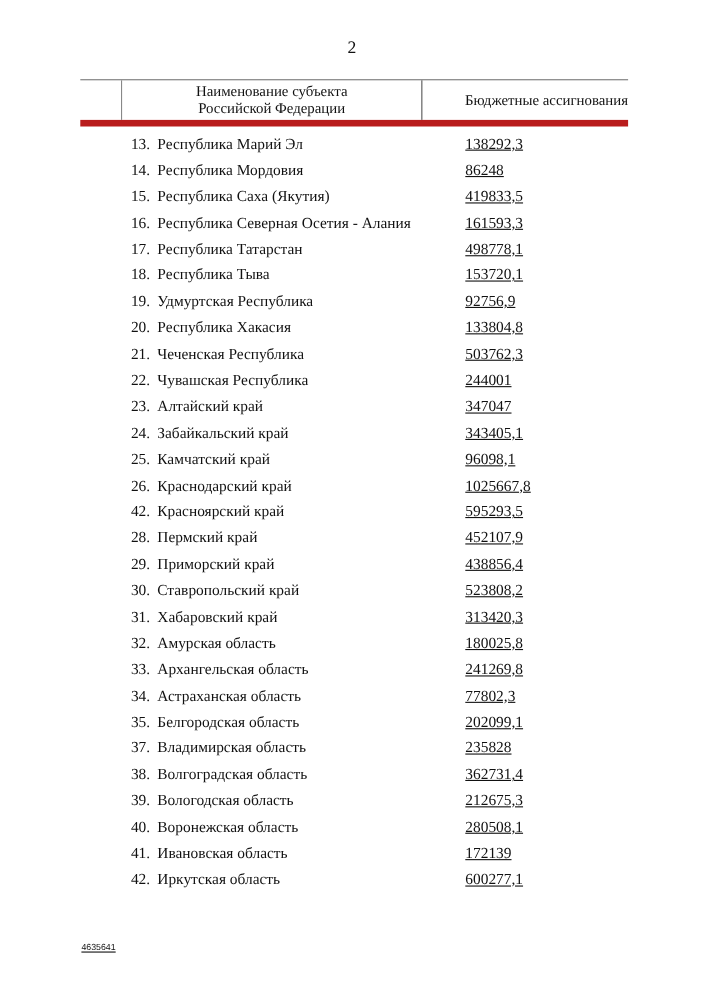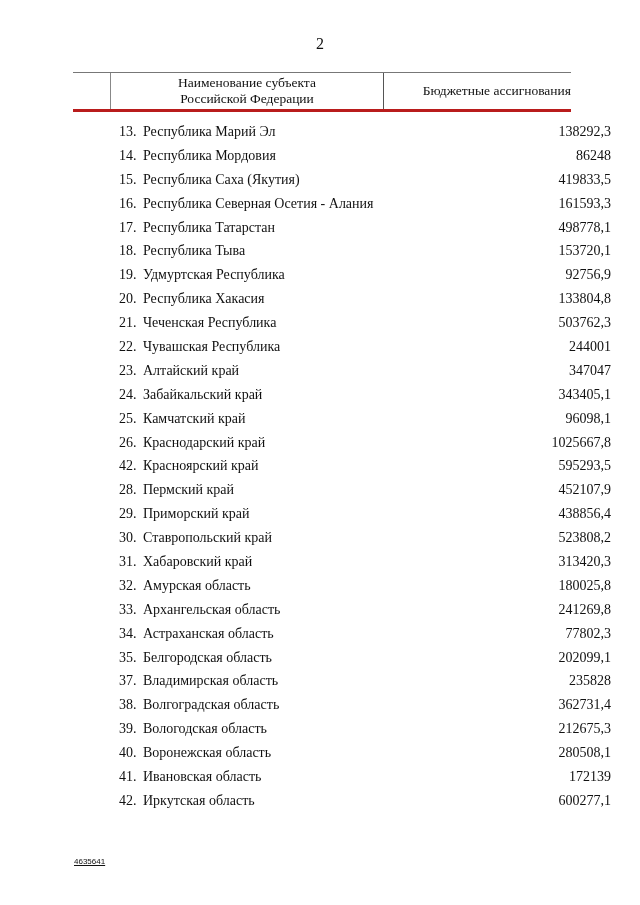--- a/index.html
+++ b/index.html
@@ -7,37 +7,37 @@
     width: 640px; height: 905px; position: relative; overflow: hidden;
     font-family: "Liberation Serif", "DejaVu Serif", serif;
     color: #111111;
   }
   .page-number {
     position: absolute; top: 35px; left: 0; width: 640px;
     text-align: center; font-size: 16px;
   }
   .header {
     position: absolute; top: 72px; left: 73px; width: 498px; height: 36px;
-    border-top: 1px solid #777; border-bottom: 3px solid #b91c1c;
+    border-top: 1px solid #777; border-bottom: 6px solid #b91c1c;
   }
   .header .vline1 { position: absolute; left: 37px; top: 0; width: 1px; height: 36px; background: #888; }
   .header .vline2 { position: absolute; left: 310px; top: 0; width: 1px; height: 36px; background: #555; }
   .header .col-name {
     position: absolute; left: 38px; top: 2px; width: 272px;
     text-align: center; font-size: 13.5px; line-height: 16px;
   }
   .header .col-budget {
     position: absolute; left: 311px; top: 10px; width: 187px;
     text-align: right; font-size: 13.5px; line-height: 16px;
   }
   .rows { position: absolute; top: 122px; left: 0; width: 640px; padding-left: 40px; }
   .row { position: relative; height: 23.9px; font-size: 14px; line-height: 20px; }
   .row .num { position: absolute; left: 79px; width: 30px; }
   .row .name { position: absolute; left: 103px; width: 280px; white-space: nowrap; }
-  .row .value { position: absolute; left: 383px; width: 188px; text-align: right; }
+  .row .value { position: absolute; left: 383px; width: 188px; text-align: left; text-decoration: underline; }
   .doc-id {
     position: absolute; top: 857px; left: 74px; font-size: 8px;
     font-family: "Liberation Sans", sans-serif;
     text-decoration: underline;
   }
 </style>
 </head>
 <body>
 
 <div class="page-number">2</div>

